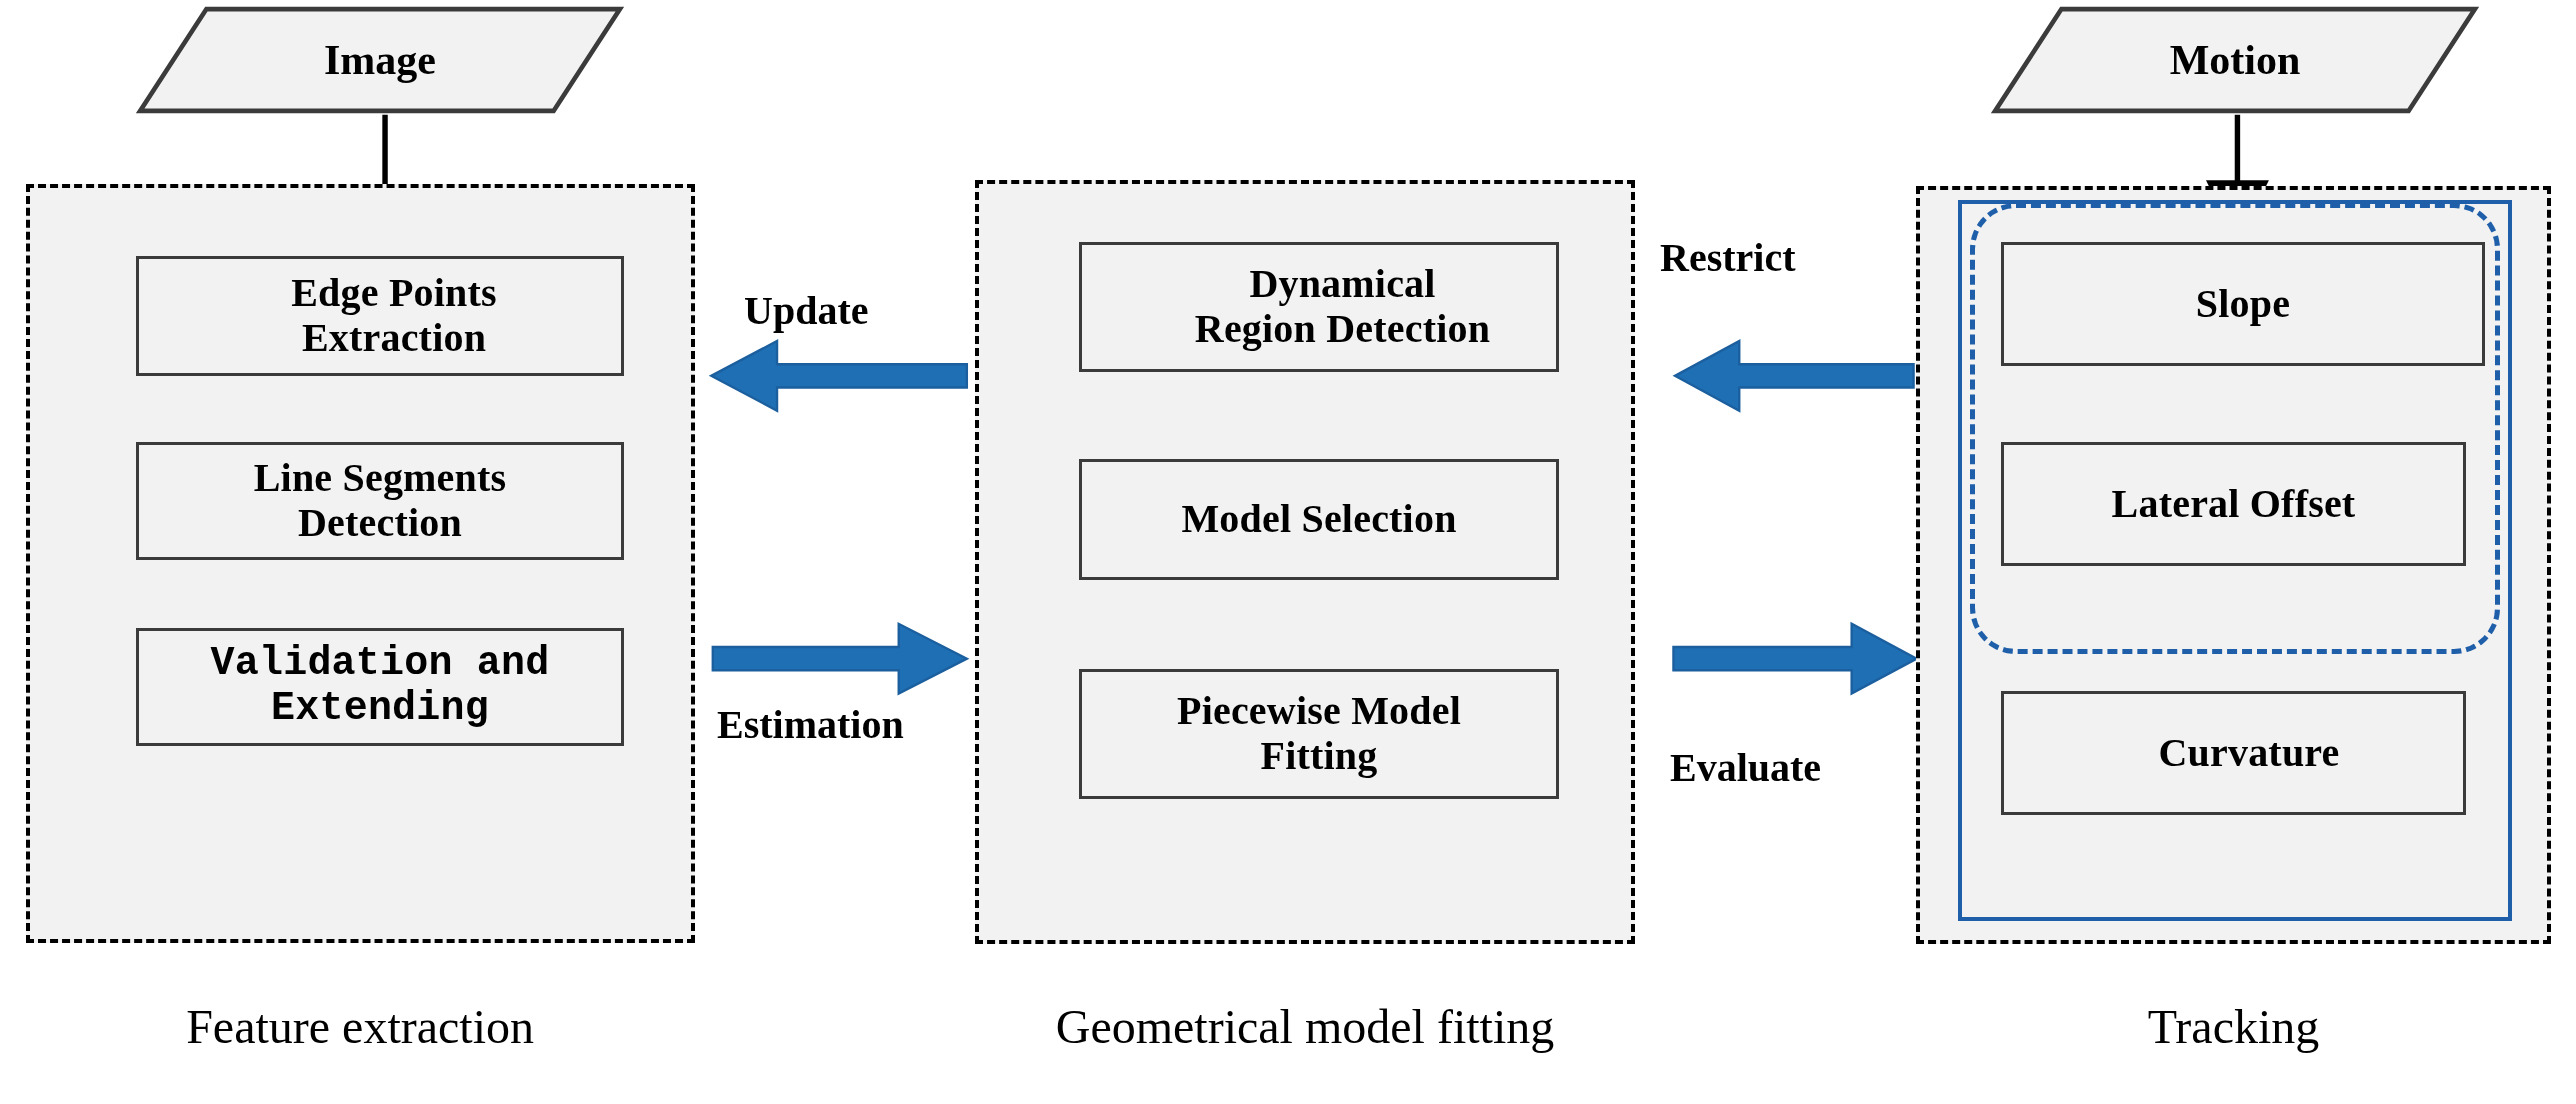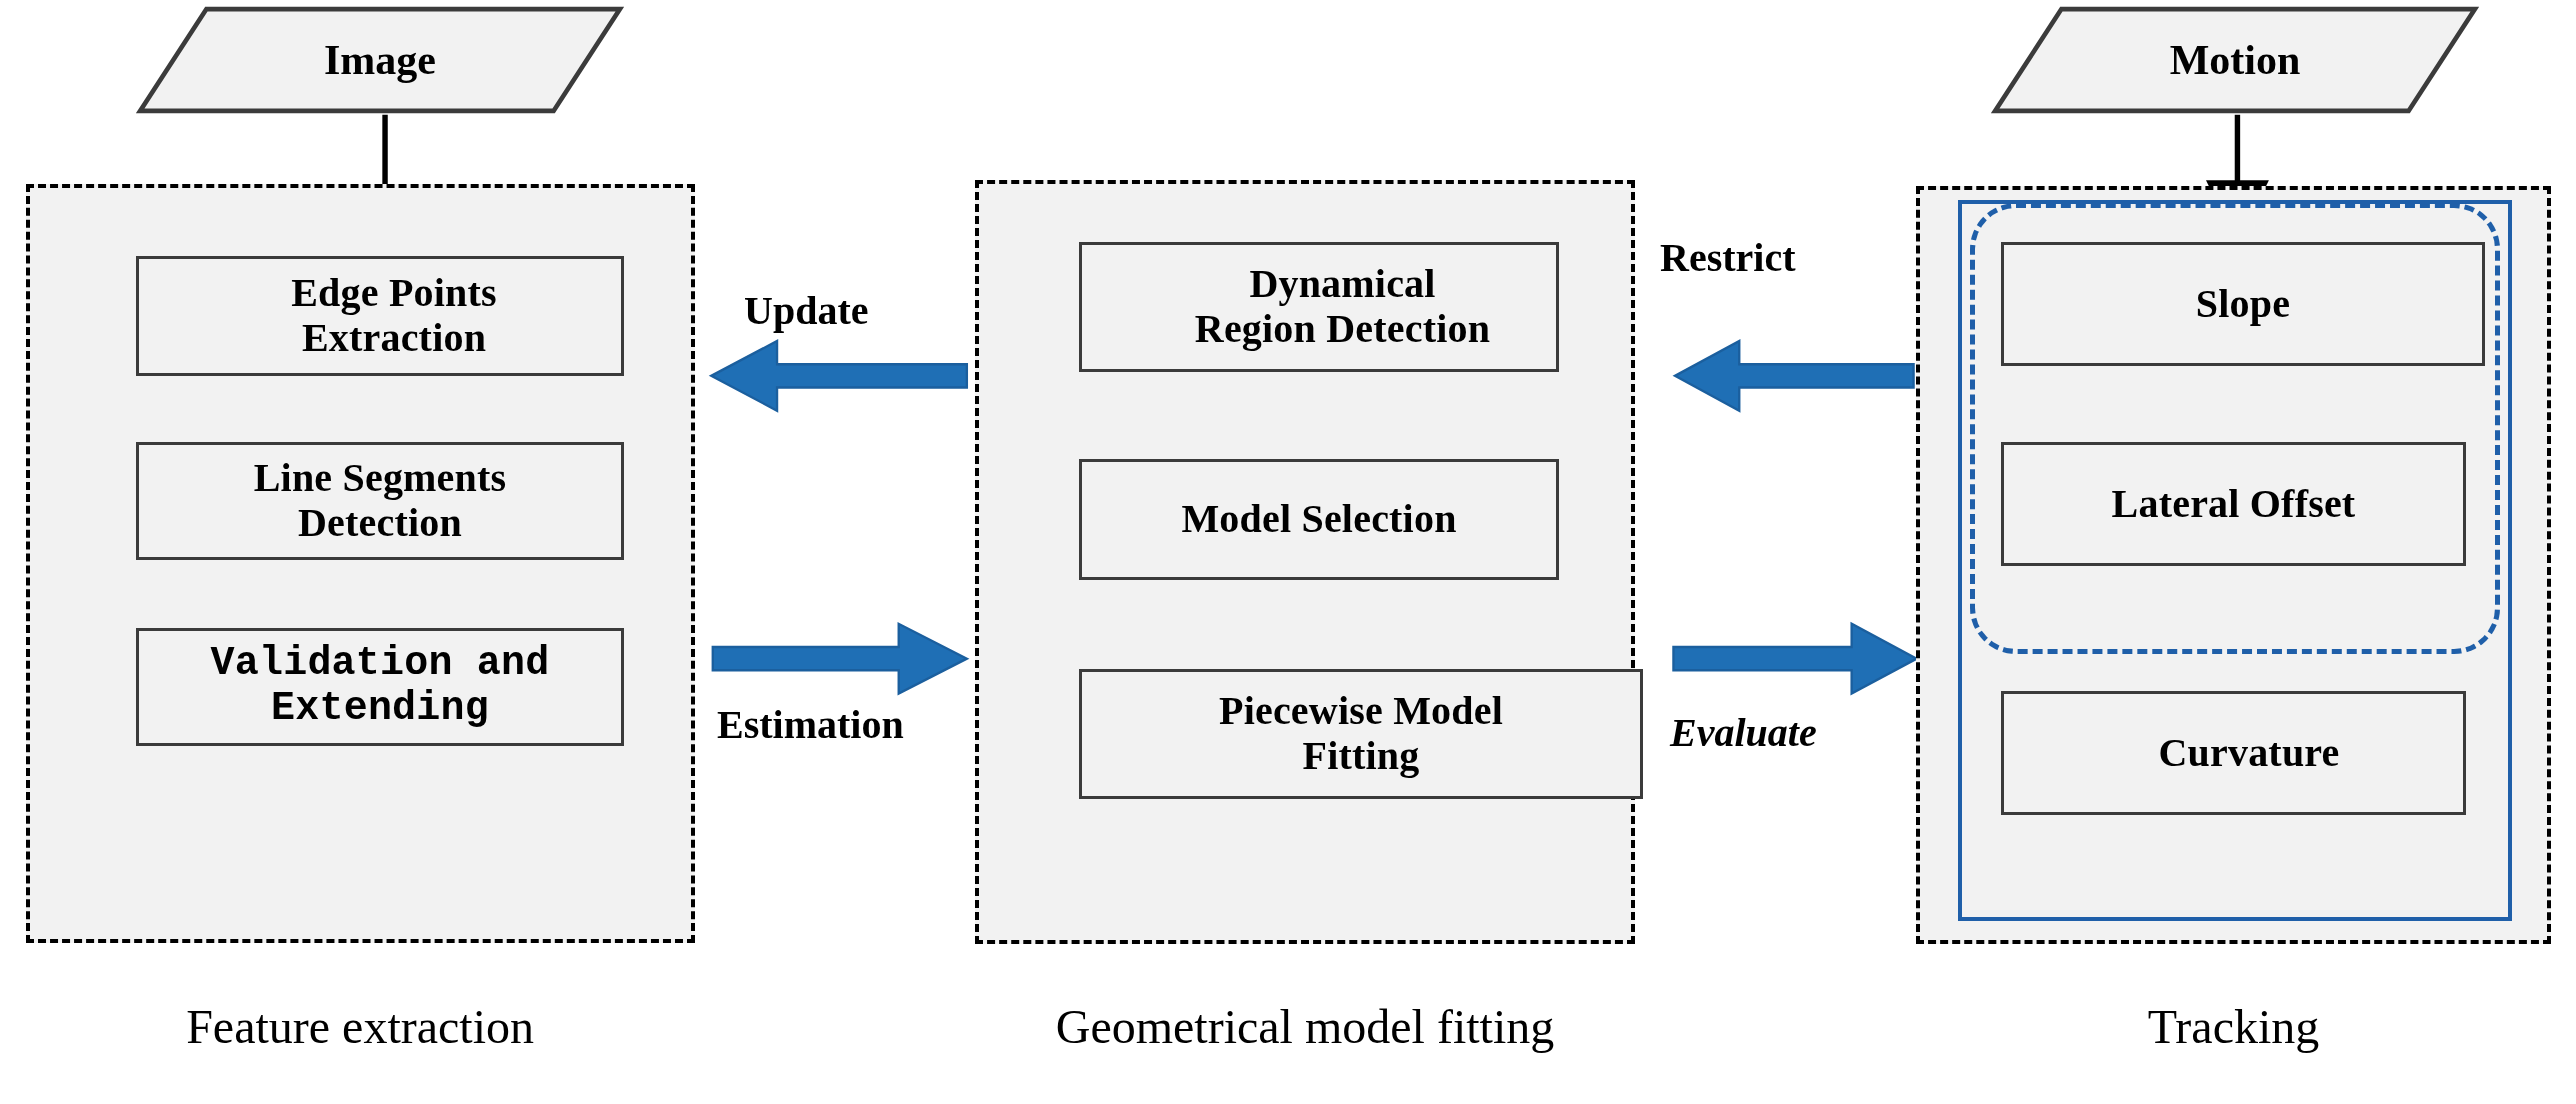--- a/index.html
+++ b/index.html
@@ -116,21 +116,21 @@
     <span>
       <span>Dynamical</span><br>
       <span>Region Detection</span>
     </span>
   </div>
 
   <div class="pbox" style="left:1079px;top:459px;width:480px;height:121px;font-family:Liberation Serif, serif;">
     <span>Model Selection</span>
   </div>
 
-  <div class="pbox" style="left:1079px;top:669px;width:564px;height:130px;">
+  <div class="pbox" style="left:1079px;top:669px;width:480px;height:130px;">
     <span>
       <span>Piecewise Model</span><br>
       <span>Fitting</span>
     </span>
   </div>
 
   <div class="caption" style="left:914px;top:999px;width:782px;">Geometrical model fitting</div>
 
   <div class="panel" style="left:1916px;top:186px;width:635px;height:758px;"></div>
 
@@ -158,16 +158,16 @@
   </div>
 
   <div class="caption" style="left:1916px;top:999px;width:635px;">Tracking</div>
 
   <div class="alabel" style="left:744px;top:287px;">Update</div>
 
   <div class="alabel" style="left:717px;top:701px;">Estimation</div>
 
   <div class="alabel" style="left:1660px;top:234px;">Restrict</div>
 
-  <div class="alabel" style="left:1670px;top:709px;font-style:italic;">Evaluate</div>
+  <div class="alabel" style="left:1670px;top:744px;">Evaluate</div>
 
 </div>
 
 
 </body></html>

